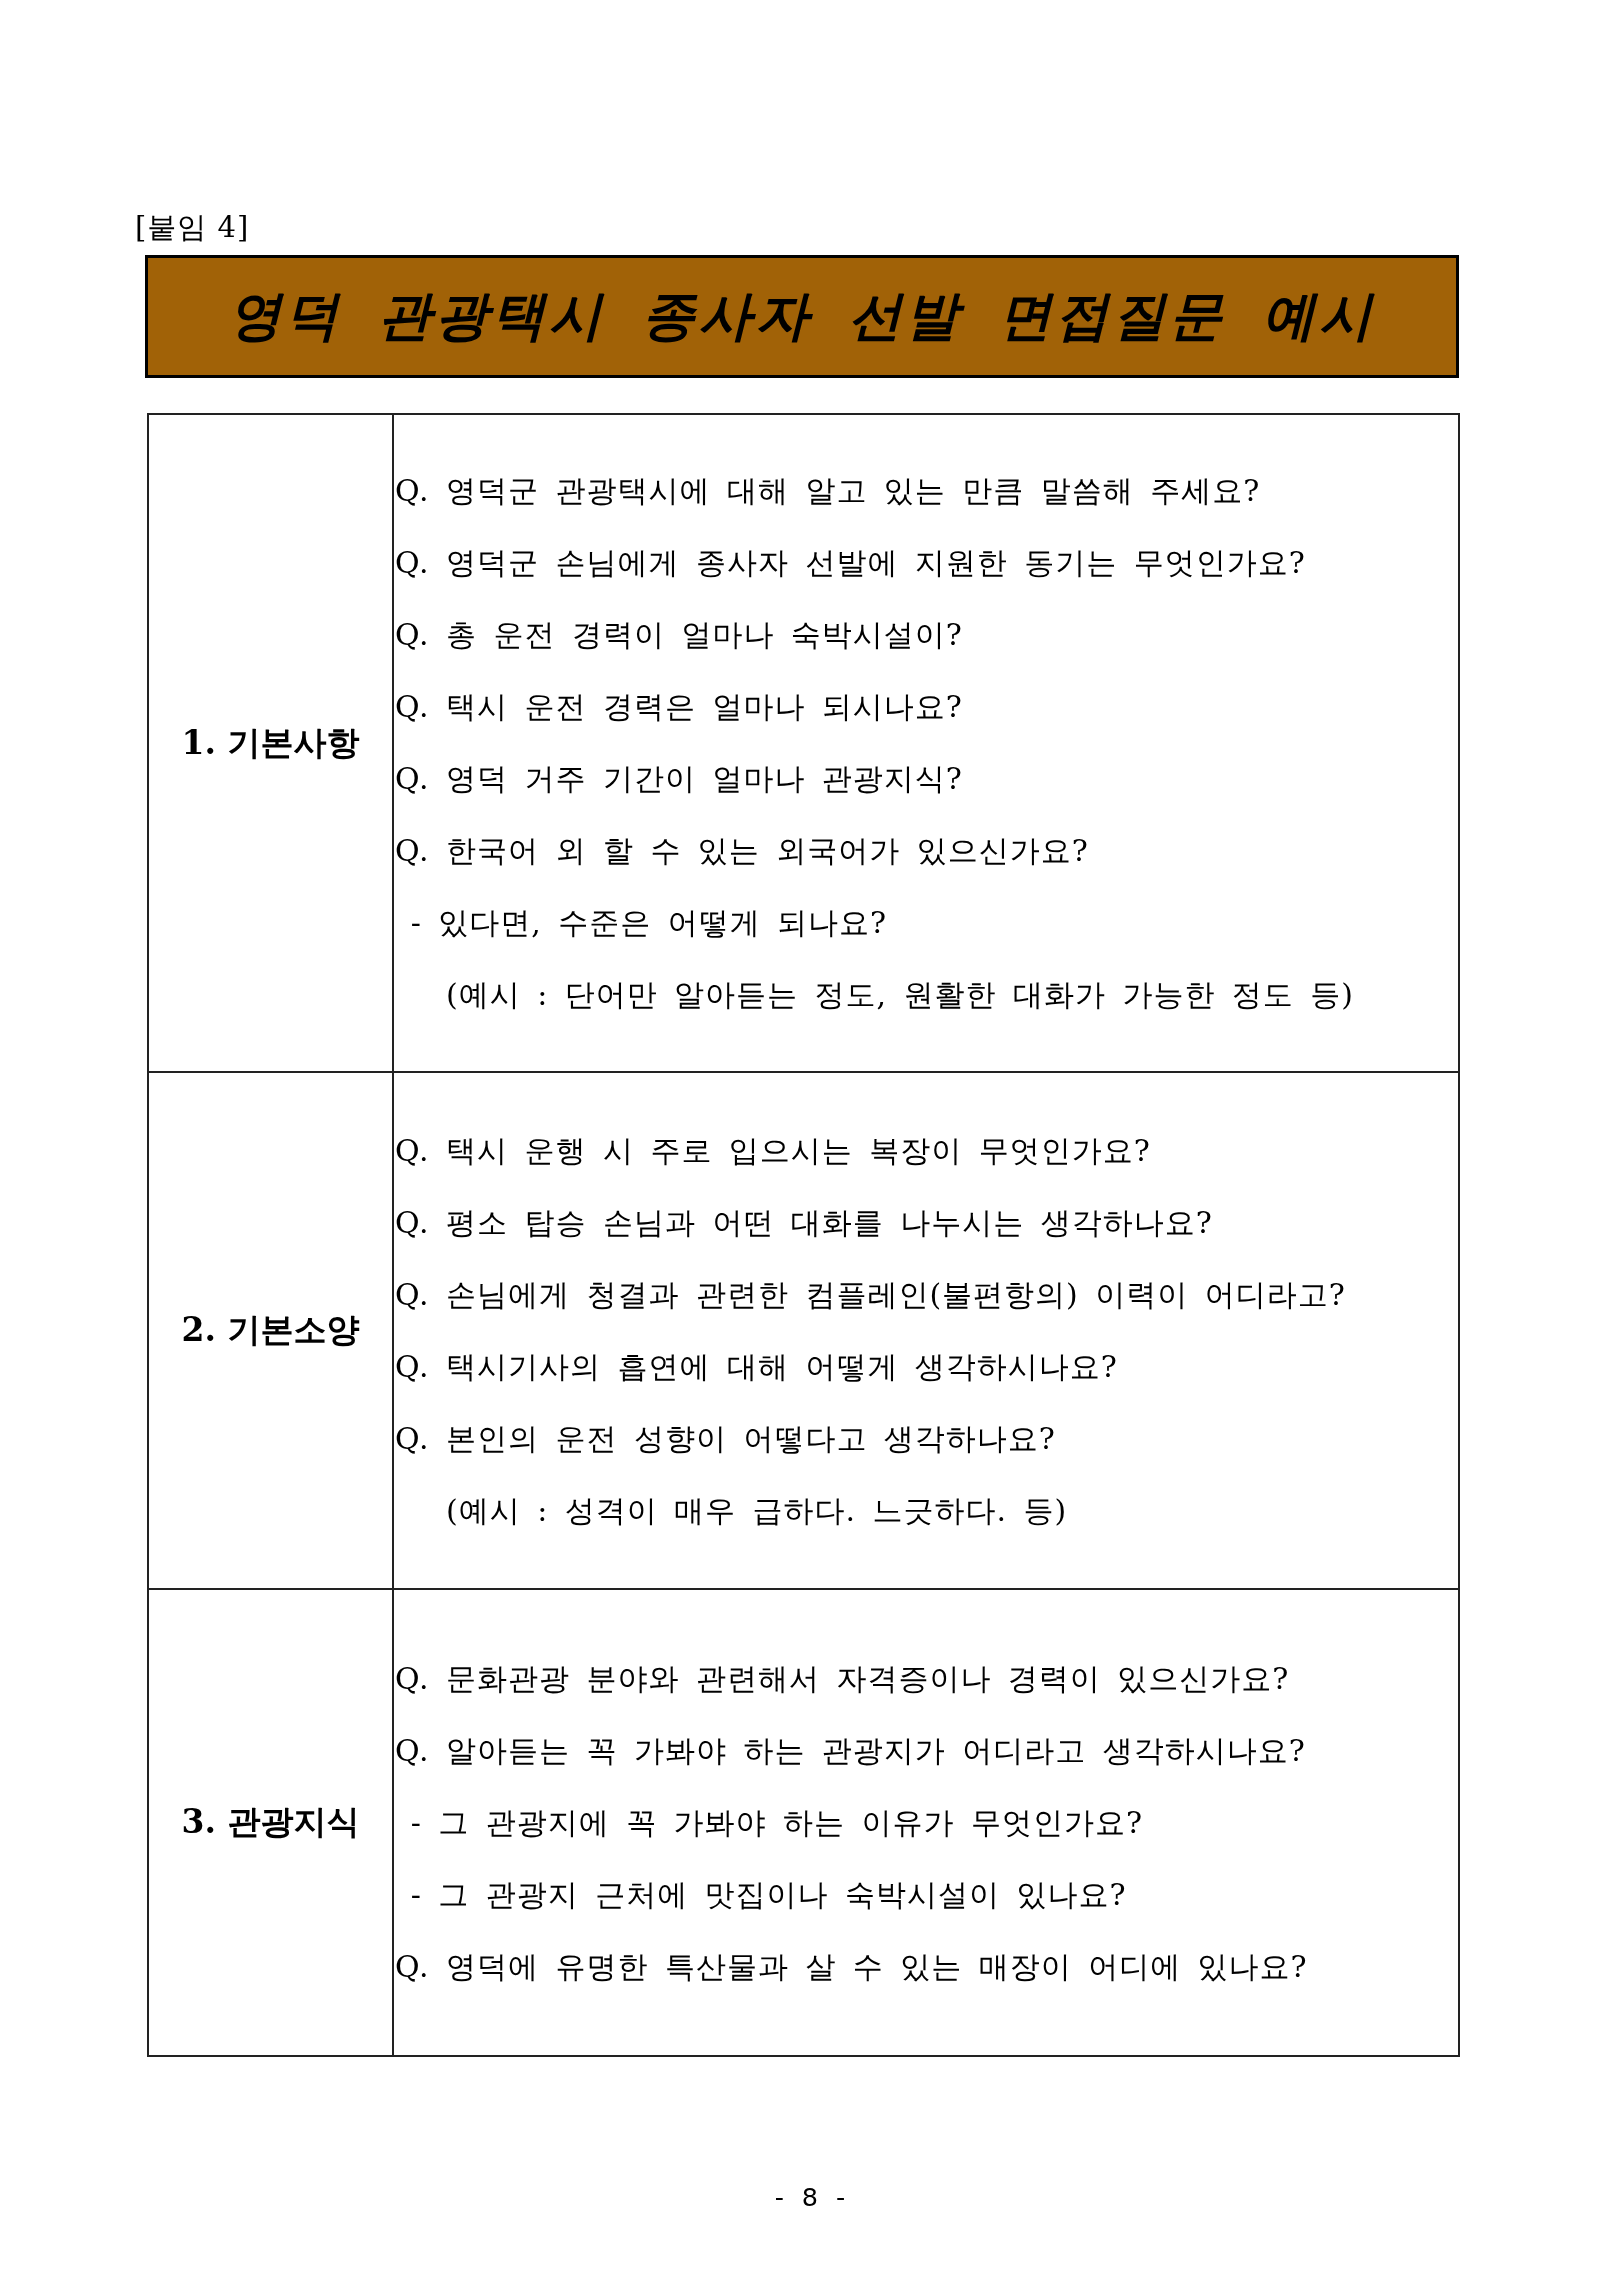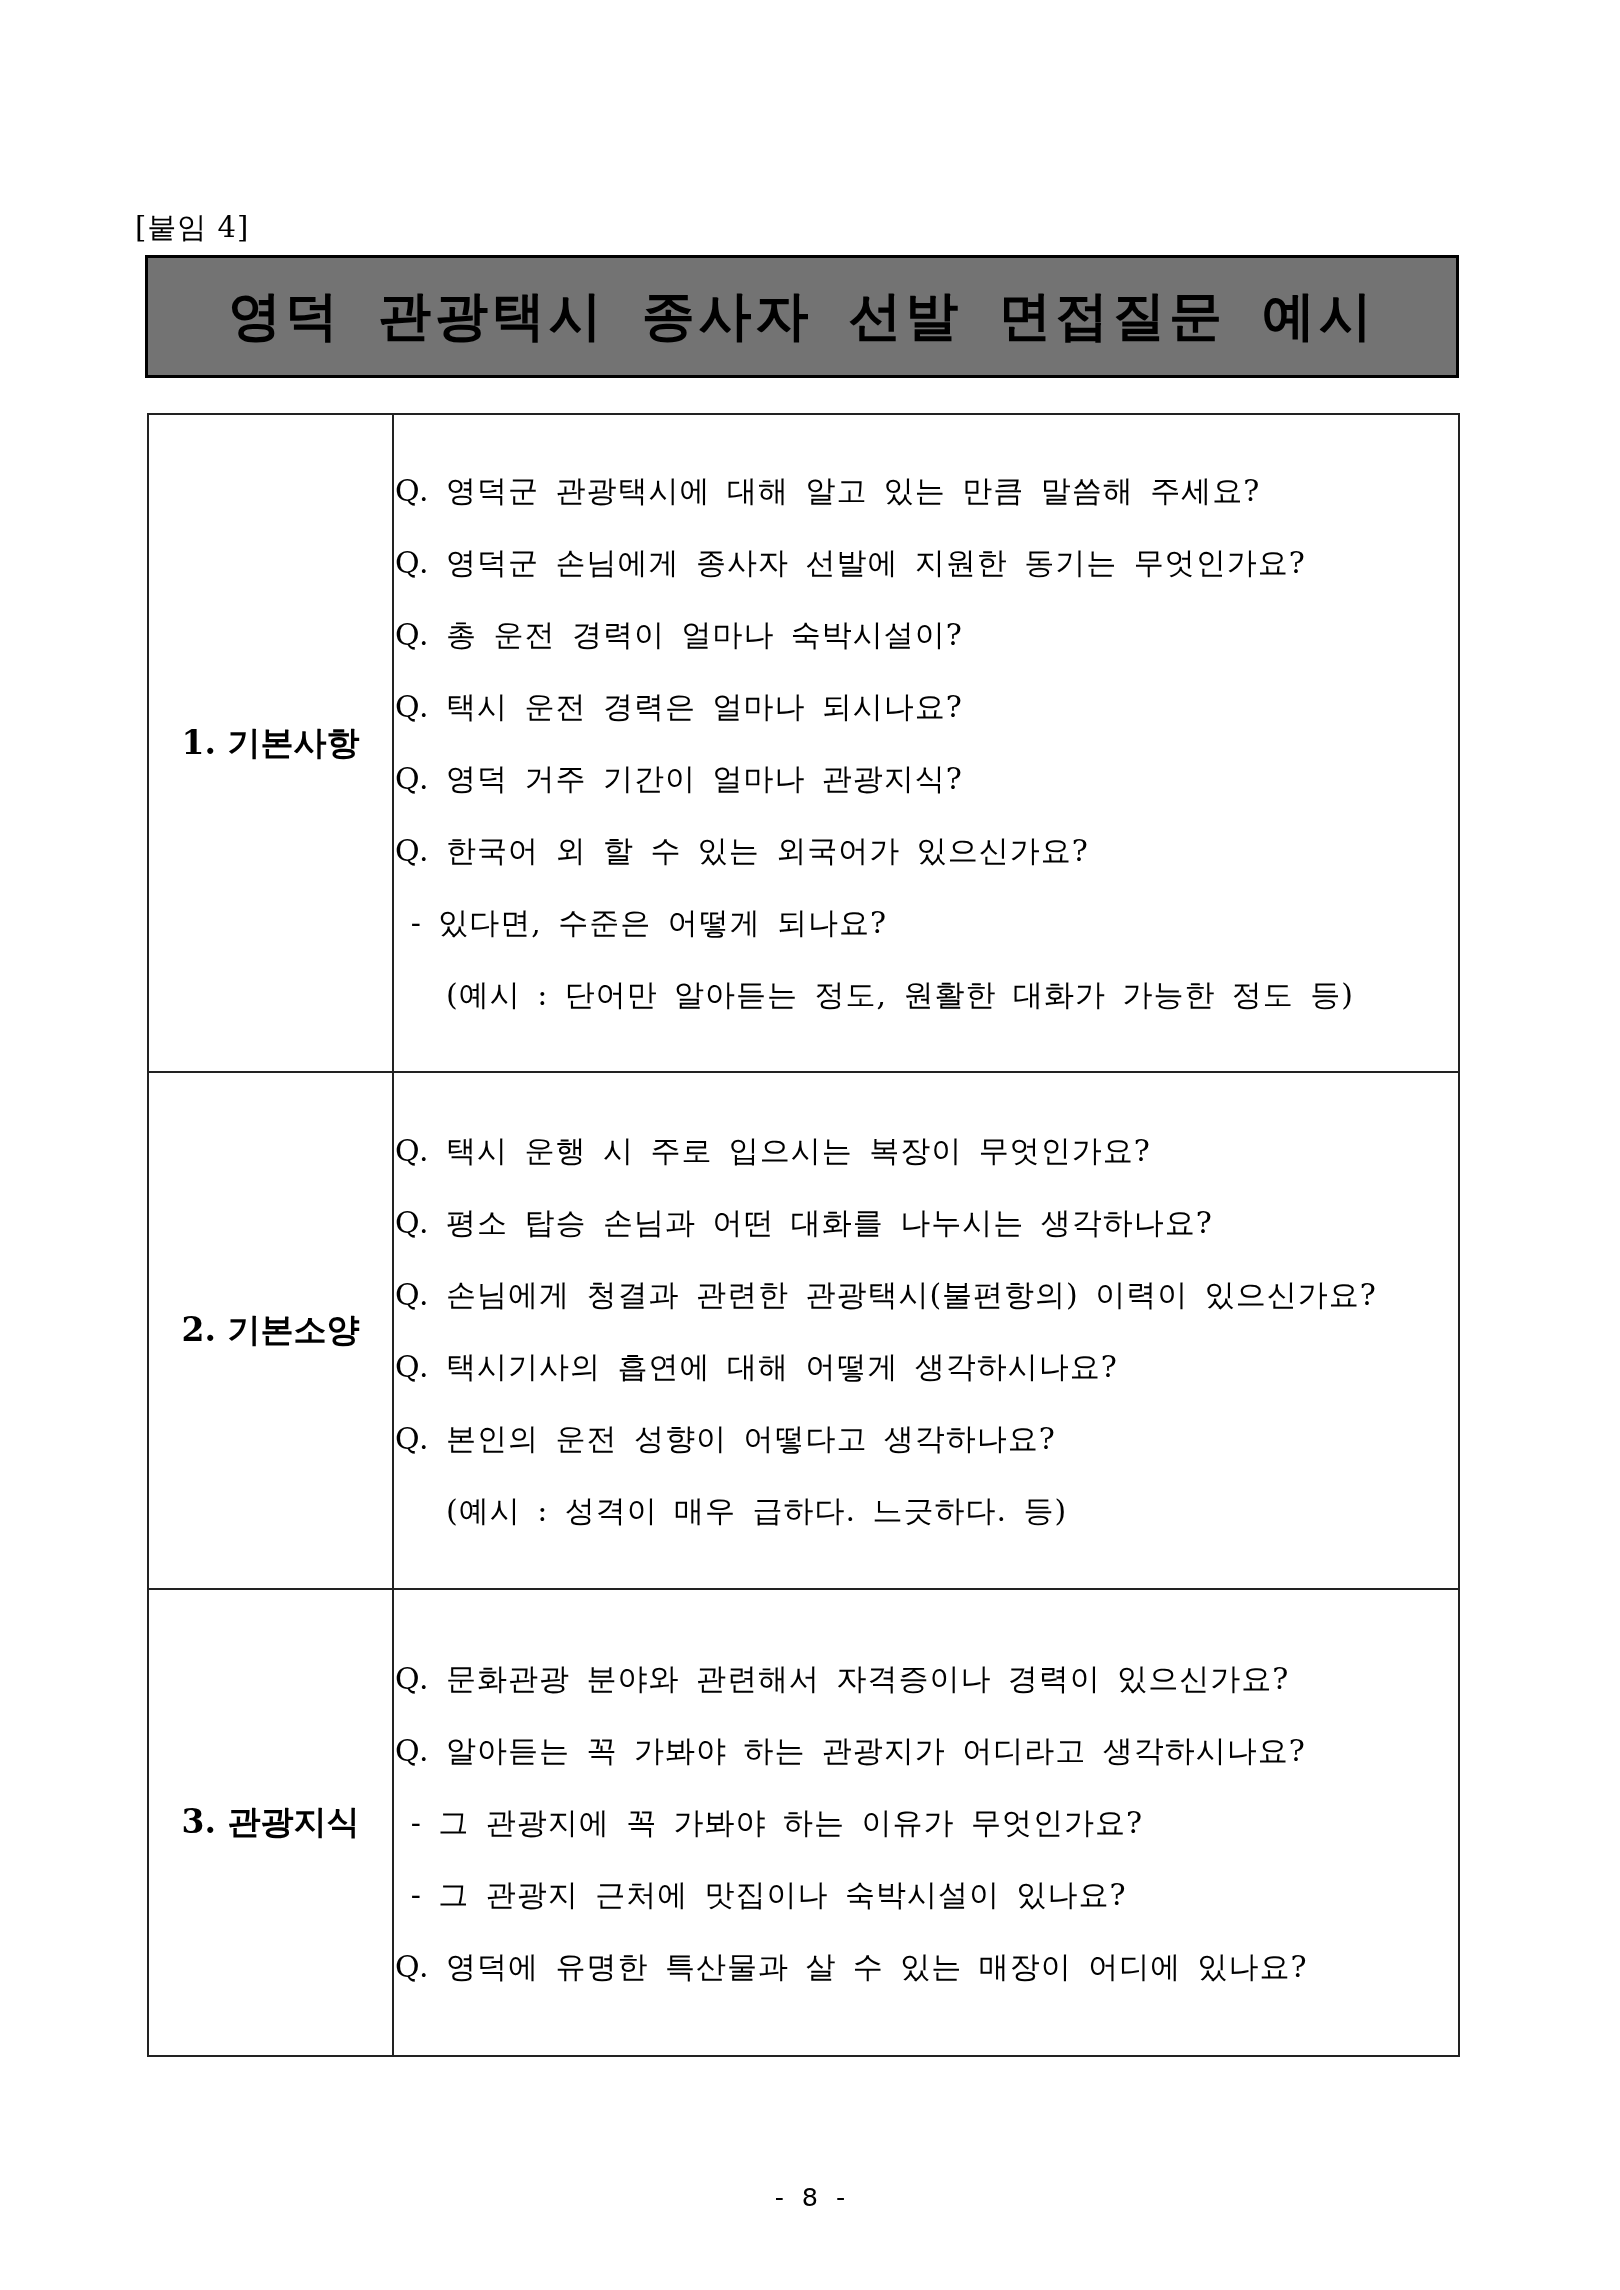--- a/index.html
+++ b/index.html
@@ -1,21 +1,21 @@
 <!DOCTYPE html>
 <html><head>
 <meta charset="utf-8">
 <style>
   html, body { margin:0; padding:0; background:#fff; }
   body { width:1620px; height:2291px; position:relative; overflow:hidden;
          font-family:"DejaVu Serif","Liberation Serif",serif; color:#000; }
   .attach { position:absolute; left:135px; top:208px; font-size:29px; letter-spacing:1px; }
   .title-box { position:absolute; left:145px; top:255px; width:1314px; height:123px;
-               box-sizing:border-box; border:3.9px solid #000; background:#737373;
-               display:flex; align-items:center; justify-content:center; }
+               box-sizing:border-box; border:3.9px solid #000; background:#a16207;
+               display:flex; align-items:center; justify-content:center;font-style:italic; }
   .title { font-family:"DejaVu Sans","Liberation Sans",sans-serif; font-weight:bold;
            font-size:53px; letter-spacing:3.9px; word-spacing:13.7px; }
   table.qtable { position:absolute; left:147px; top:413px; width:1313px;
                  border-collapse:collapse; table-layout:fixed; }
   table.qtable td { border:2px solid #222; vertical-align:middle; padding:1px; }
   td.cat { width:241px; text-align:center; font-size:33px; font-weight:bold; }
   td.qs { padding:0 0 0 21.6px; }
   .line { font-size:30px; height:72px; line-height:72px; white-space:nowrap; letter-spacing:1px; word-spacing:5.9px; }
   .line.sub { padding-left:15.7px; }
   .line.ex { padding-left:51px; }
@@ -44,21 +44,21 @@
       <div class="line">Q. 한국어 외 할 수 있는 외국어가 있으신가요?</div>
       <div class="line sub">- 있다면, 수준은 어떻게 되나요?</div>
       <div class="line ex">(예시 : 단어만 알아듣는 정도, 원활한 대화가 가능한 정도 등)</div>
     </td>
   </tr>
   <tr style="height:517px;">
     <td class="cat">2. 기본소양</td>
     <td class="qs">
       <div class="line">Q. 택시 운행 시 주로 입으시는 복장이 무엇인가요?</div>
       <div class="line">Q. 평소 탑승 손님과 어떤 대화를 나누시는 생각하나요?</div>
-      <div class="line">Q. 손님에게 청결과 관련한 관광택시(불편항의) 이력이 있으신가요?</div>
+      <div class="line">Q. 손님에게 청결과 관련한 컴플레인(불편항의) 이력이 어디라고?</div>
       <div class="line">Q. 택시기사의 흡연에 대해 어떻게 생각하시나요?</div>
       <div class="line">Q. 본인의 운전 성향이 어떻다고 생각하나요?</div>
       <div class="line ex">(예시 : 성격이 매우 급하다. 느긋하다. 등)</div>
     </td>
   </tr>
   <tr style="height:467px;">
     <td class="cat">3. 관광지식</td>
     <td class="qs">
       <div class="line">Q. 문화관광 분야와 관련해서 자격증이나 경력이 있으신가요?</div>
       <div class="line">Q. 알아듣는 꼭 가봐야 하는 관광지가 어디라고 생각하시나요?</div>

